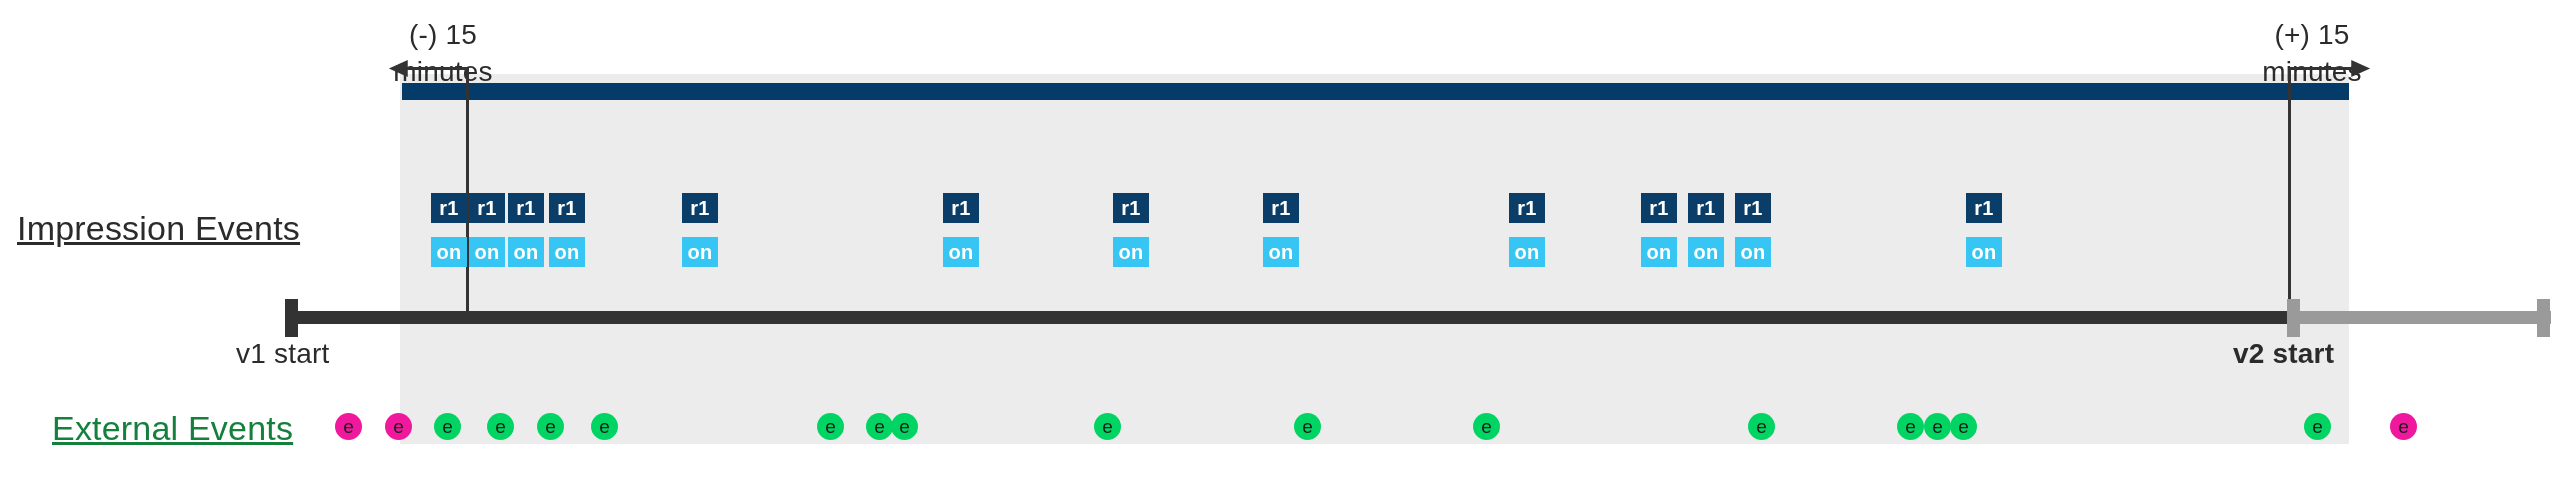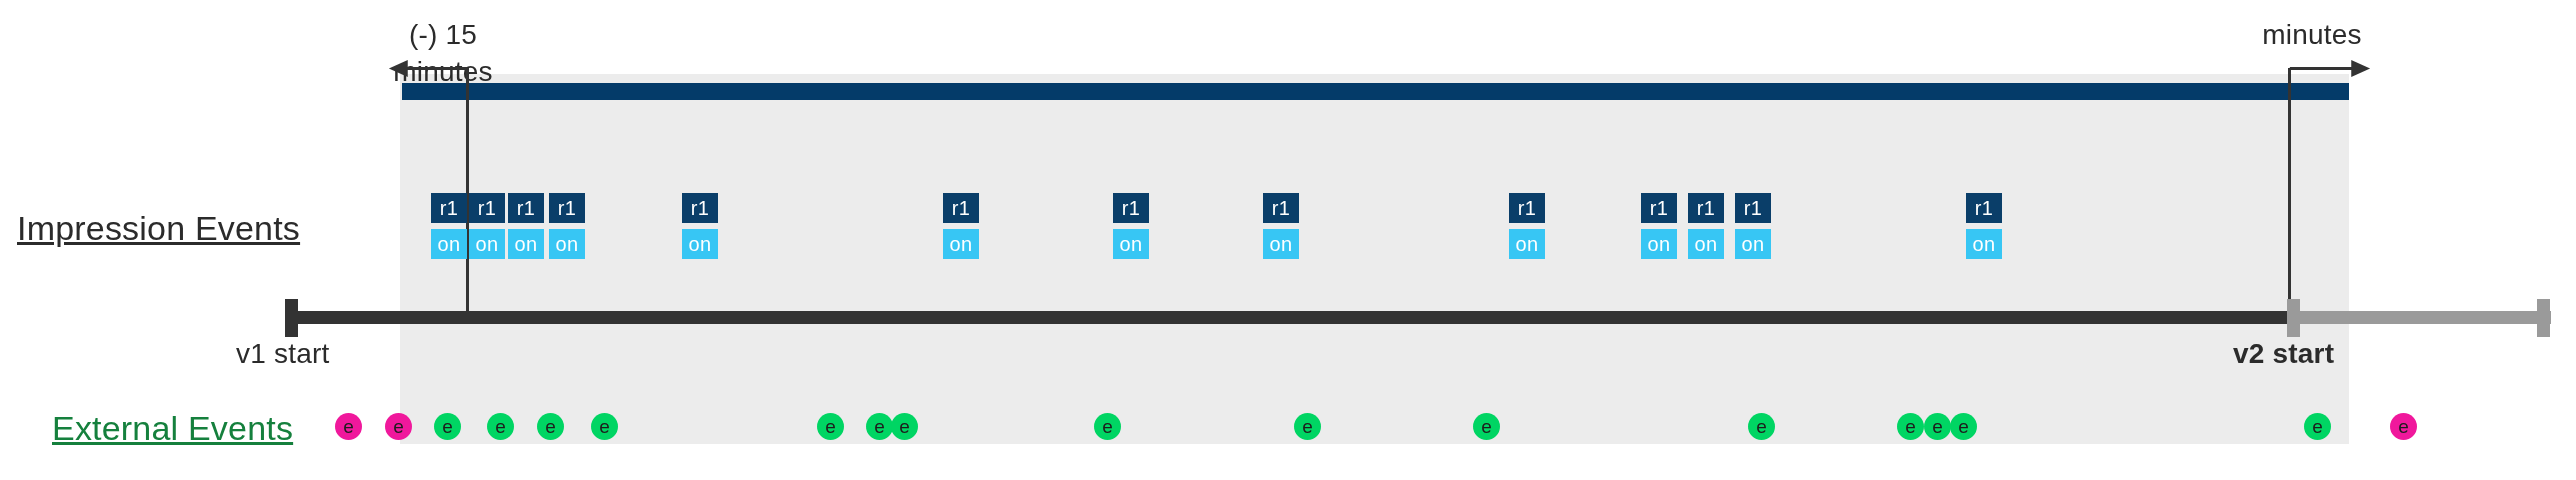--- a/index.html
+++ b/index.html
@@ -55,22 +55,23 @@
     color: #2b2b2b;
     white-space: nowrap;
     letter-spacing: 0.2px;
     text-decoration: underline;
   }
   
   .badge-col {
     position: absolute;
     display: flex;
     flex-direction: column;
-    gap: 6px;
+    gap: 14px;
     align-items: center;
+    font-weight: bold;
   }
   .badge {
     width: 36px;
     height: 30px;
     display: flex;
     align-items: center;
     justify-content: center;
     font-size: 20px;
     color: #ffffff;
     letter-spacing: 0.3px;
@@ -131,20 +132,21 @@
       <div class="annot" style="left: 330px; top: 17px; width: 226px;">
         <div>(-) 15</div>
         <div>minutes</div>
       </div>
       <div class="boundary-line" style="left: 466px; top: 68px; height: 251px; background: rgb(51, 51, 51);"></div>
       <div class="arrow-wrap" style="left: 387px; top: 58px; width: 83px; height: 21px;"><svg width="83" height="21" viewBox="0 0 88 22">
           <line x1="16" x2="85" y1="11" y2="11" stroke="#333333" stroke-width="3"></line>
           <polygon points="2,11 22,2 22,20" fill="#333333"></polygon>
         </svg></div>
       <div class="annot" style="left: 2199px; top: 17px; width: 226px;">
+        <div>(+) 15</div>
         <div>minutes</div>
       </div>
       <div class="boundary-line" style="left: 2288px; top: 68px; height: 251px; background: rgb(51, 51, 51);"></div>
       <div class="arrow-wrap" style="left: 2287px; top: 58px; width: 85px; height: 21px;"><svg width="85" height="21" viewBox="0 0 90 22">
           <line x1="3" x2="74" y1="11" y2="11" stroke="#333333" stroke-width="3"></line>
           <polygon points="88,11 68,2 68,20" fill="#333333"></polygon>
         </svg></div>
     </div>
 
   <div class="row-label" id="row-label-0" style="left: 17px; top: 209px; color: rgb(43, 43, 43);">Impression Events</div>

